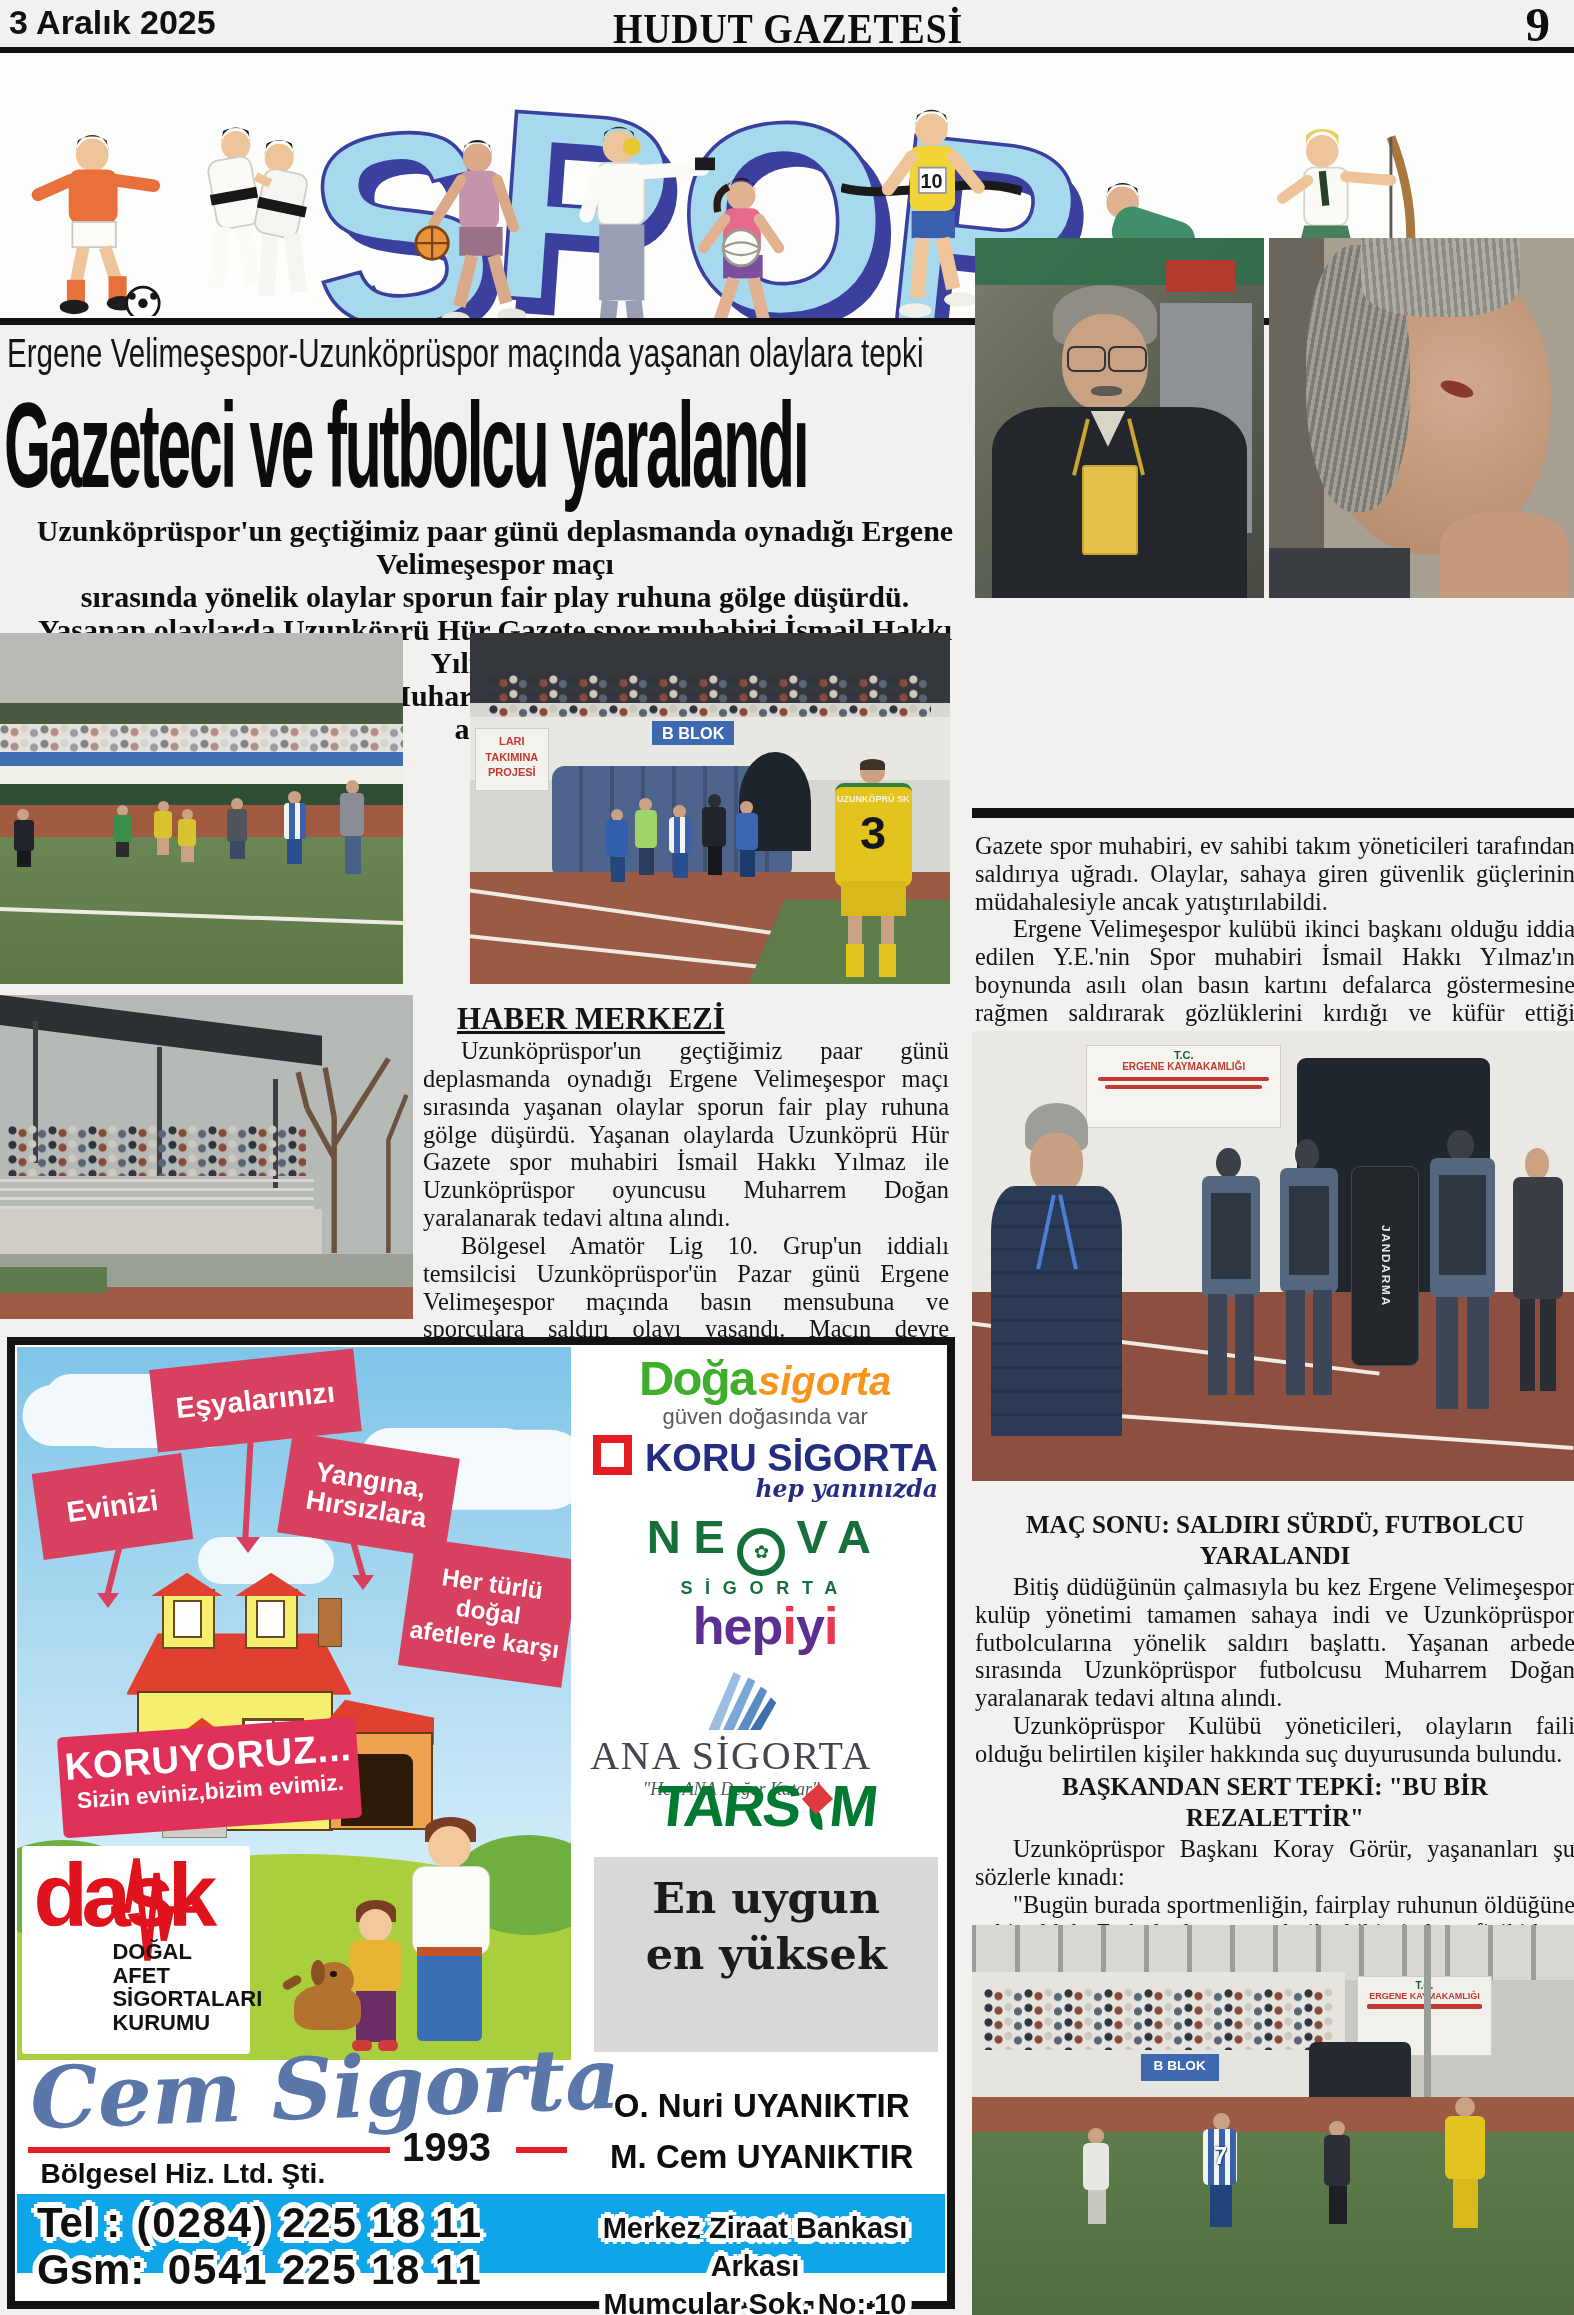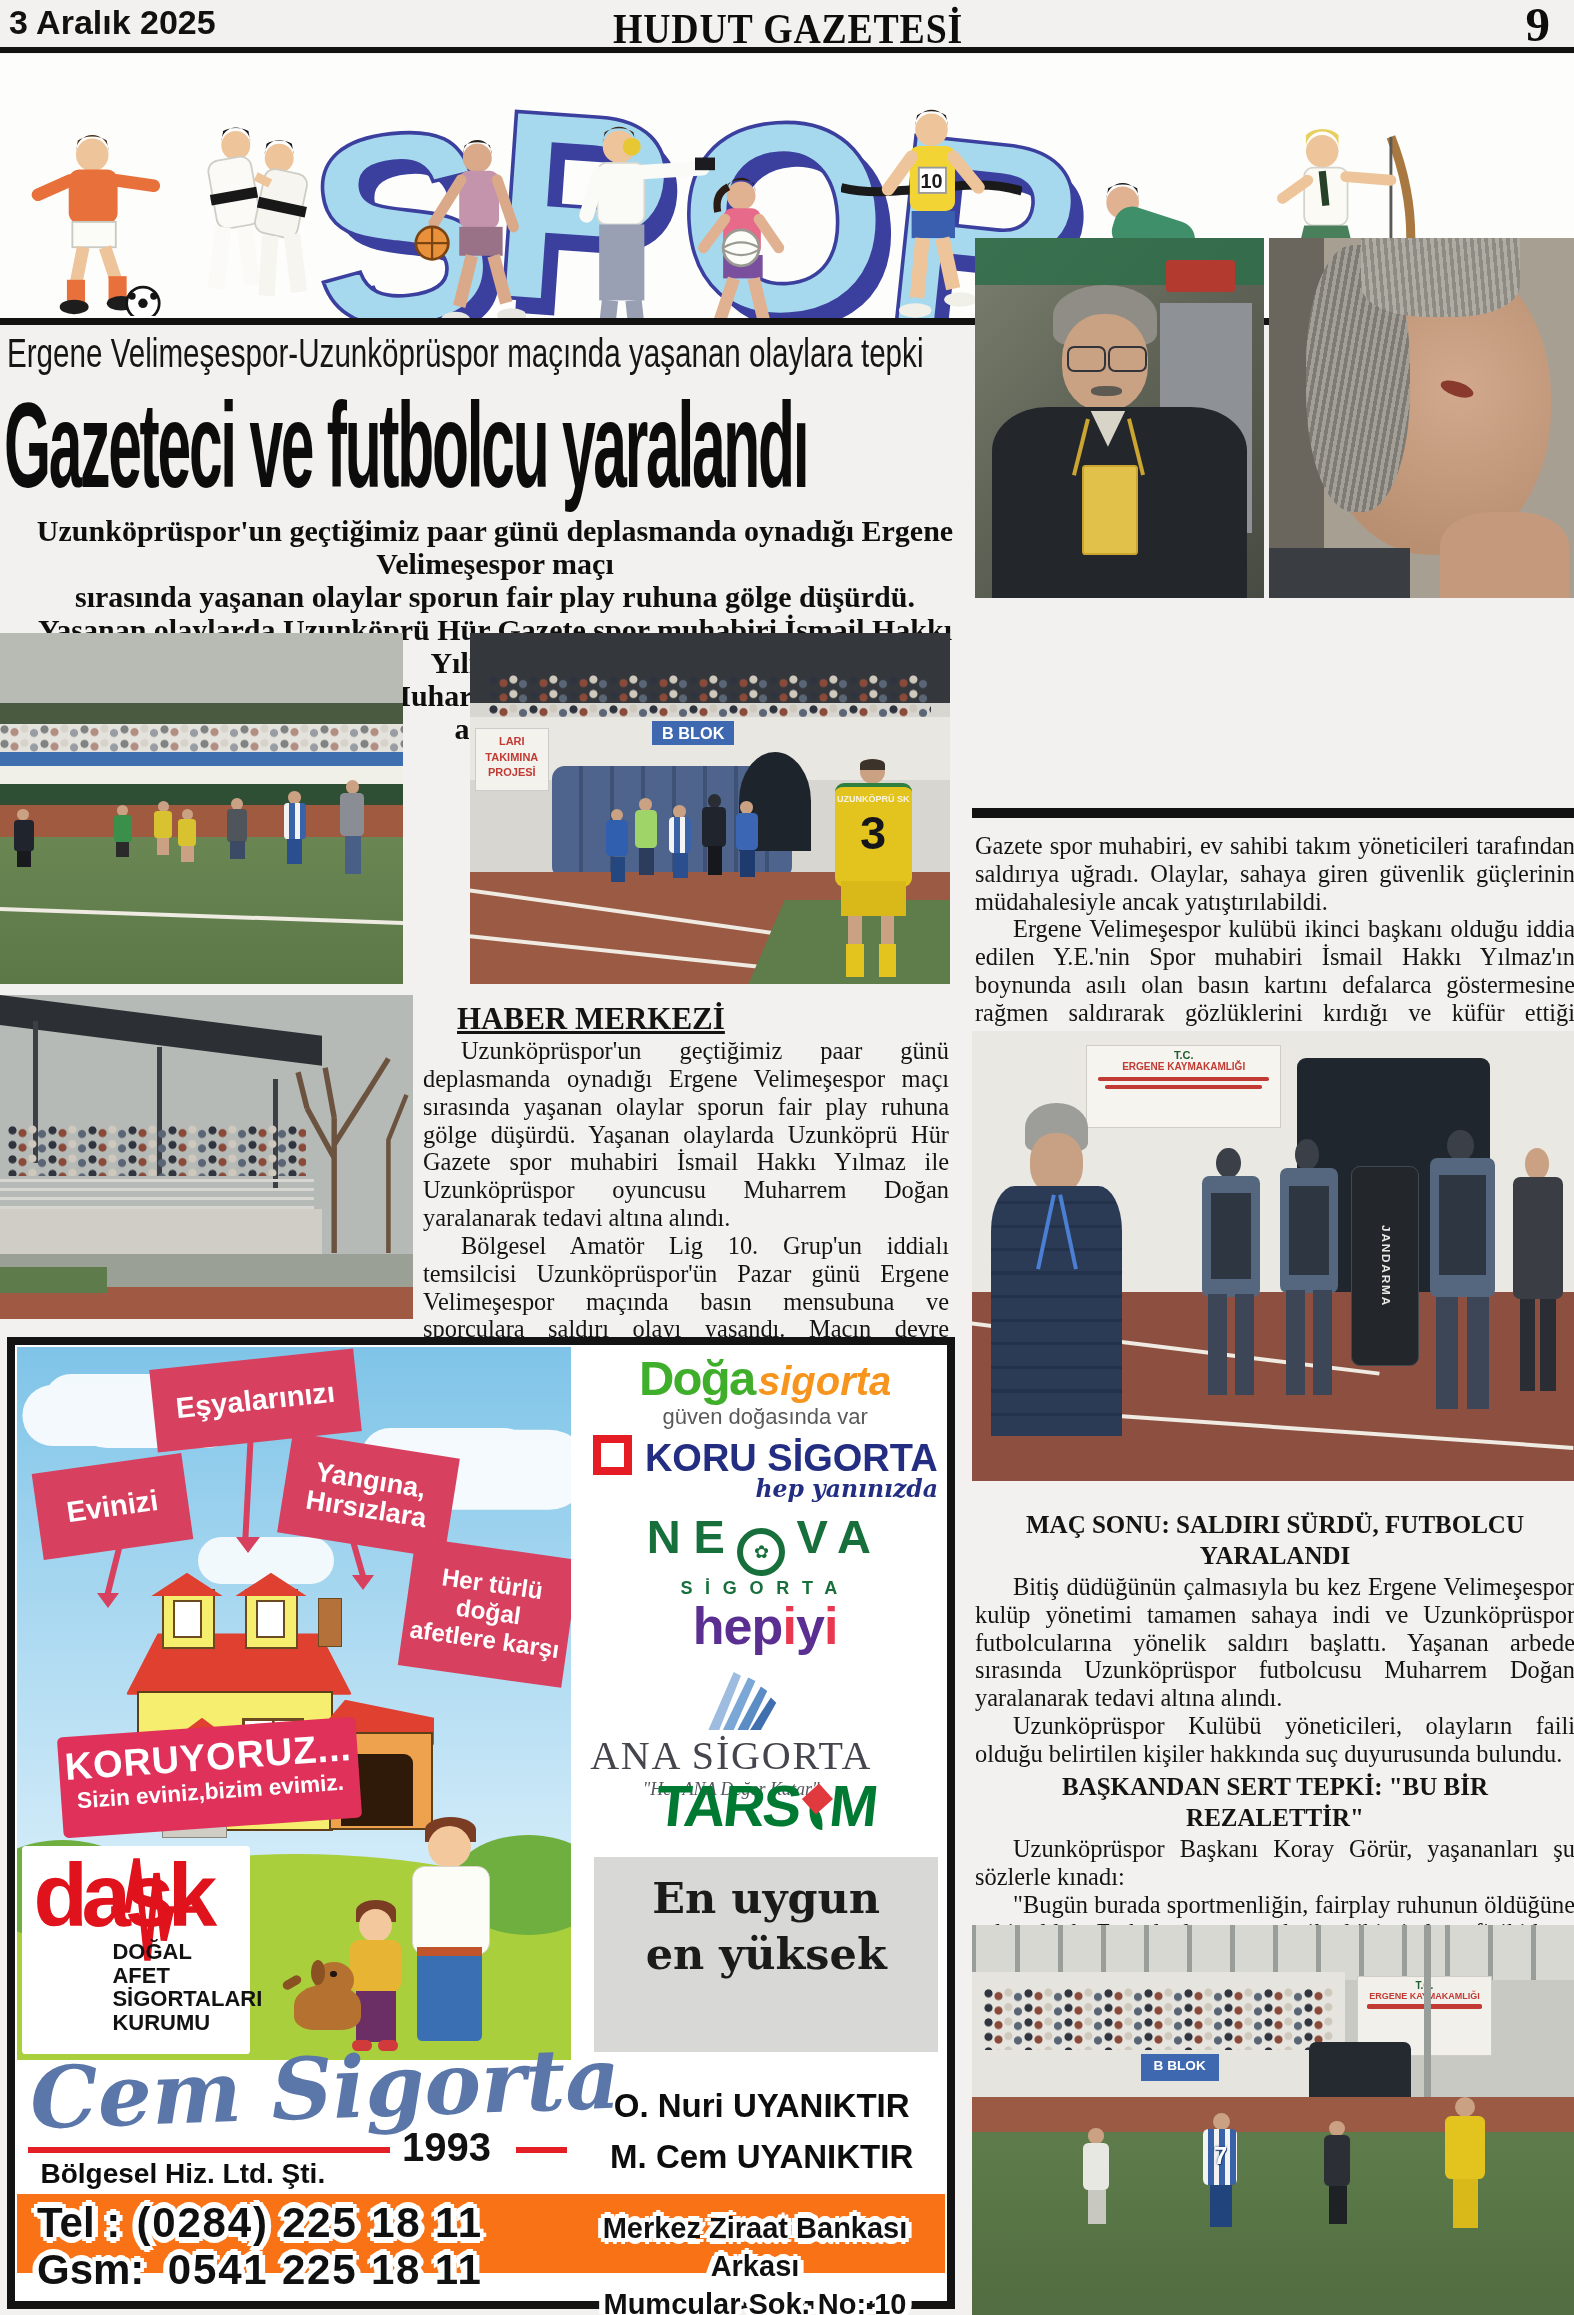--- a/index.html
+++ b/index.html
@@ -210,21 +210,21 @@
         <ellipse cx="49" cy="114" rx="9" ry="4" fill="#e8e6e0"></ellipse>
     </svg>
   </div>
 
   <div class="abs rule" style="left:0;top:318px;width:1575px;height:7.2px;"></div>
 
   <div class="abs" id="kicker">Ergene Velimeşespor-Uzunköprüspor maçında yaşanan olaylara tepki</div>
   <div class="abs" id="headline">Gazeteci ve futbolcu yaralandı</div>
   <div class="abs" id="lead">
     <div>Uzunköprüspor'un geçtiğimiz paar günü deplasmanda oynadığı Ergene Velimeşespor maçı</div>
-    <div>sırasında yaşanan olaylar sporun fair play ruhuna gölge düşürdü.</div>
+    <div>sırasında yönelik olaylar sporun fair play ruhuna gölge düşürdü.</div>
     <div>Yaşanan olaylarda Uzunköprü Hür Gazete spor muhabiri İsmail Hakkı Yılmaz ile</div>
     <div>Uzunköprüspor oyuncusu Muharrem Doğan yaralanarak tedavi altına alındı.</div>
   </div>
 
   <div class="photo" style="left:975px;top:238px;width:289px;height:360px;background:linear-gradient(135deg,#7a7f6e,#5f6457 45%,#474b42);">
     <div style="left:0;top:0;width:100%;height:47px;background:#2e6f4a;opacity:.85;"></div>
     <div style="left:66%;top:6%;width:24%;height:9%;background:#b33a2f;border-radius:3.6px;"></div>
     <div style="left:64%;top:18%;width:32%;height:64%;background:#8e9297;"></div>
     <div style="left:27%;top:13%;width:36%;height:17%;background:#8f8d86;border-radius:50% 50% 20% 20%;"></div>
     <div style="left:30%;top:21%;width:30%;height:27%;background:#c9a183;border-radius:46%;"></div>
@@ -607,21 +607,21 @@
     </div>
 
     <div style="left:1.8px;top:715px;width:554px;height:130px;">
       <div style="left:12.7px;top:-14.5px;font:italic 800 85px/1 'DejaVu Serif',serif;color:#5b77aa;transform:rotate(-2deg);white-space:nowrap;">Cem Sigorta</div>
       <div style="left:11px;top:87px;width:362px;height:6.3px;background:#e31e24;"></div>
       <div style="left:385px;top:67px;font:800 40px/1 'Liberation Sans',sans-serif;color:#111;">1993</div>
       <div style="left:499px;top:87px;width:51px;height:6.3px;background:#e31e24;"></div>
       <div style="left:23.5px;top:100px;font:800 28px/1 'Liberation Sans',sans-serif;color:#0d0d0d;">Bölgesel Hiz. Ltd. Şti.</div>
     </div>
 
-    <div style="left:1.8px;top:849px;width:928px;height:79px;background:#f97316;font-family:'Liberation Sans',sans-serif;">
+    <div style="left:1.8px;top:849px;width:928px;height:79px;background:#0ea5e9;font-family:'Liberation Sans',sans-serif;">
       <div class="bubble" style="left:20px;top:5.4px;font-weight:800;font-size:42px;white-space:nowrap;">
         <span style="position:static;margin-right:16.3px;">Tel :</span><span style="position:static;letter-spacing:1.8px;">(0284) 225 18 11</span>
       </div>
       <div class="bubble" style="left:20px;top:52px;font-weight:800;font-size:42px;white-space:nowrap;">
         <span style="position:static;margin-right:23.5px;">Gsm:</span><span style="position:static;letter-spacing:1.8px;">0541 225 18 11</span>
       </div>
       <div class="bubble" style="left:548px;top:16.3px;width:380px;text-align:center;font-weight:800;font-size:29px;line-height:1.3;">
         <div style="position:static;">Merkez Ziraat Bankası Arkası</div>
         <div style="position:static;">Mumcular Sok. No: 10 EDİRNE</div>
       </div>

